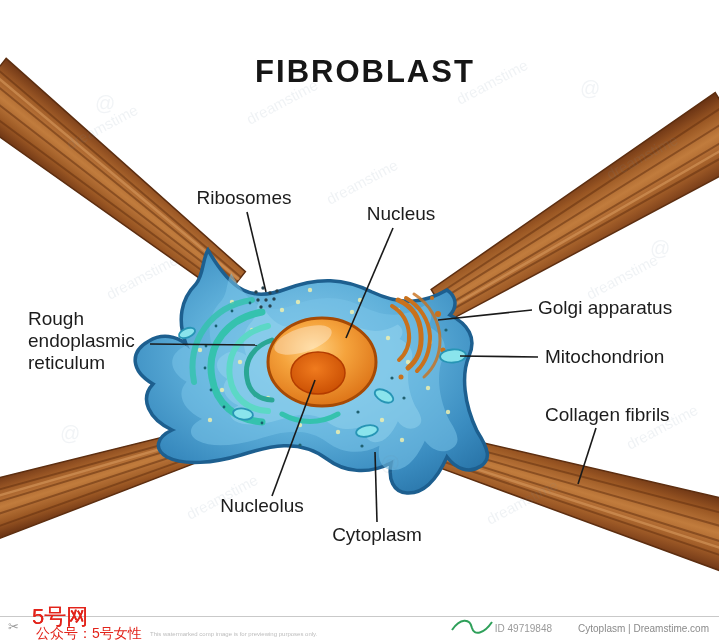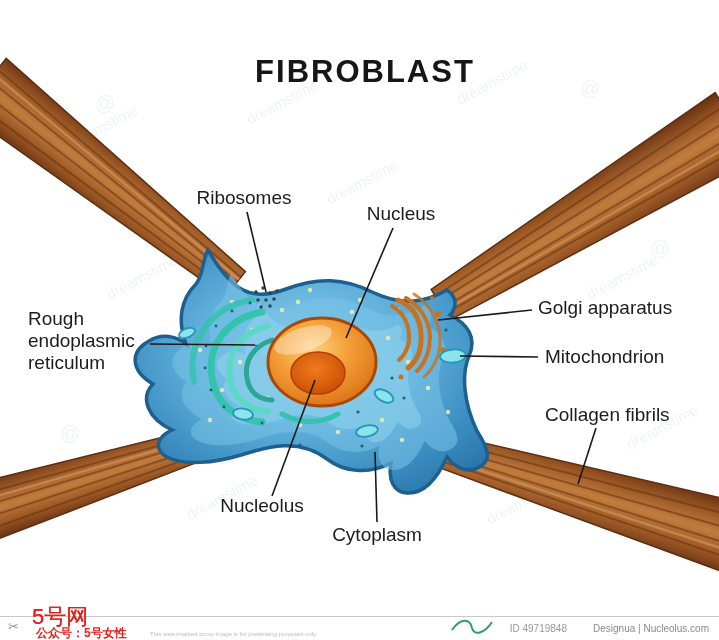--- a/index.html
+++ b/index.html
@@ -13,21 +13,21 @@
   .wm-text{font-size:15px;fill:#6b87a0;opacity:0.10;}
   .wm-glyph{font-size:20px;fill:#6b87a0;opacity:0.09;}
   .footer-divider{position:absolute;left:0;right:0;top:616px;height:1px;background:#c9c9c9;}
   .footer-left{position:absolute;left:8px;top:620px;display:flex;align-items:flex-start;gap:4px;}
   .scissors{color:#9a9a9a;font-size:13px;line-height:13px;}
   .dl-from{font-size:8px;color:#a8a8a8;line-height:9px;margin-top:48px;}
   .dl-site{font-size:17px;font-weight:normal;color:#8a8a8a;line-height:12px;}
   .preview-note{position:absolute;left:150px;top:631px;font-size:6px;color:#bcbcbc;}
   .cn-logo{position:absolute;left:32px;top:606px;color:#e2231a;font-weight:normal;
            font-size:22px;line-height:22px;text-shadow:0 0 0 #e2231a;}
-  .cn-sub{position:absolute;left:36px;top:629px;color:#e2231a;font-size:12px;line-height:8px;font-weight:bold;}
+  .cn-sub{position:absolute;left:36px;top:629px;color:#e2231a;font-size:14px;line-height:8px;}
   .footer-right{position:absolute;right:10px;top:623px;display:flex;gap:26px;align-items:flex-end;}
   .img-id{font-size:10px;color:#9a9a9a;}
   .credit{font-size:10px;color:#8a8a8a;}
 </style>
 </head>
 <body>
 
 <svg class="stage" viewBox="0 0 719 640" width="719" height="640" xmlns="http://www.w3.org/2000/svg">
   <defs>
     <radialGradient id="cellGrad" cx="48%" cy="42%" r="68%">
@@ -263,14 +263,14 @@
   </div>
 </div>
 
 <div class="preview-note">This watermarked comp image is for previewing purposes only.</div>
 
 <div class="cn-logo">5号网</div>
 <div class="cn-sub">公众号：5号女性</div>
 
 <div class="footer-right">
   <span class="img-id">ID 49719848</span>
-  <span class="credit">Designua | Nucleolus.com</span>
+  <span class="credit">Cytoplasm | Dreamstime.com</span>
 </div>
 
 </body></html>

